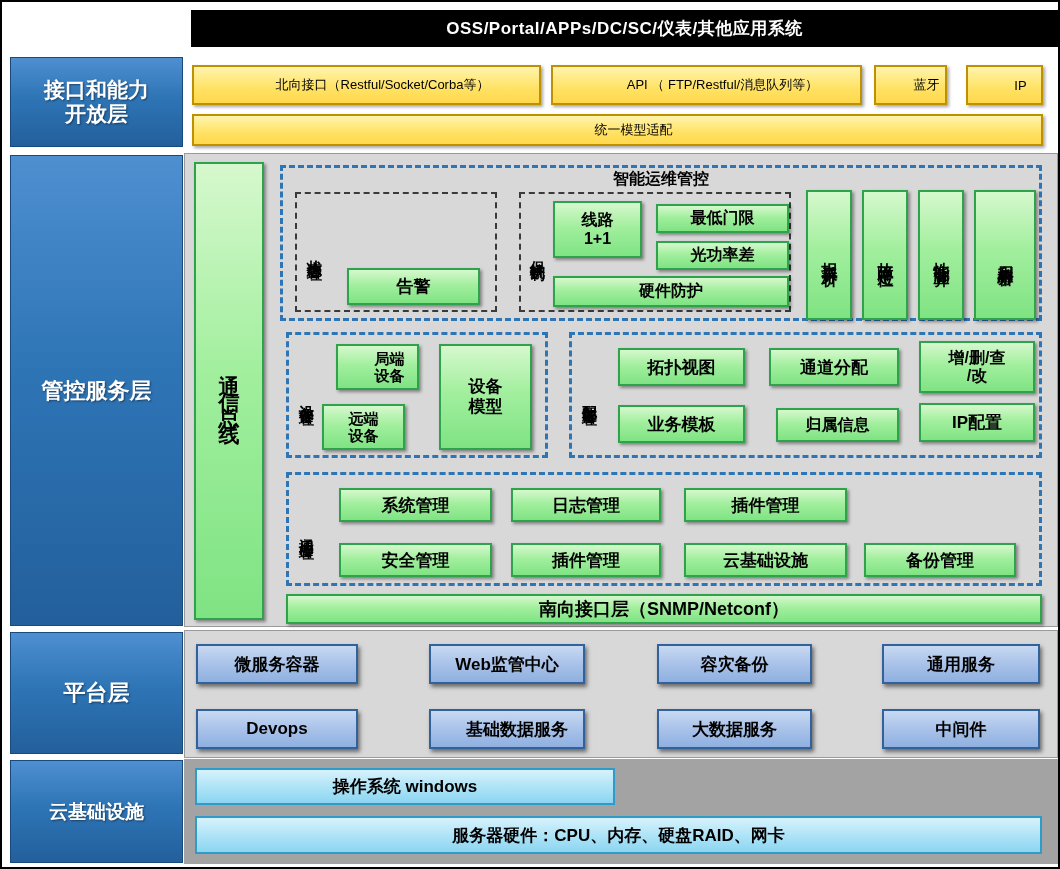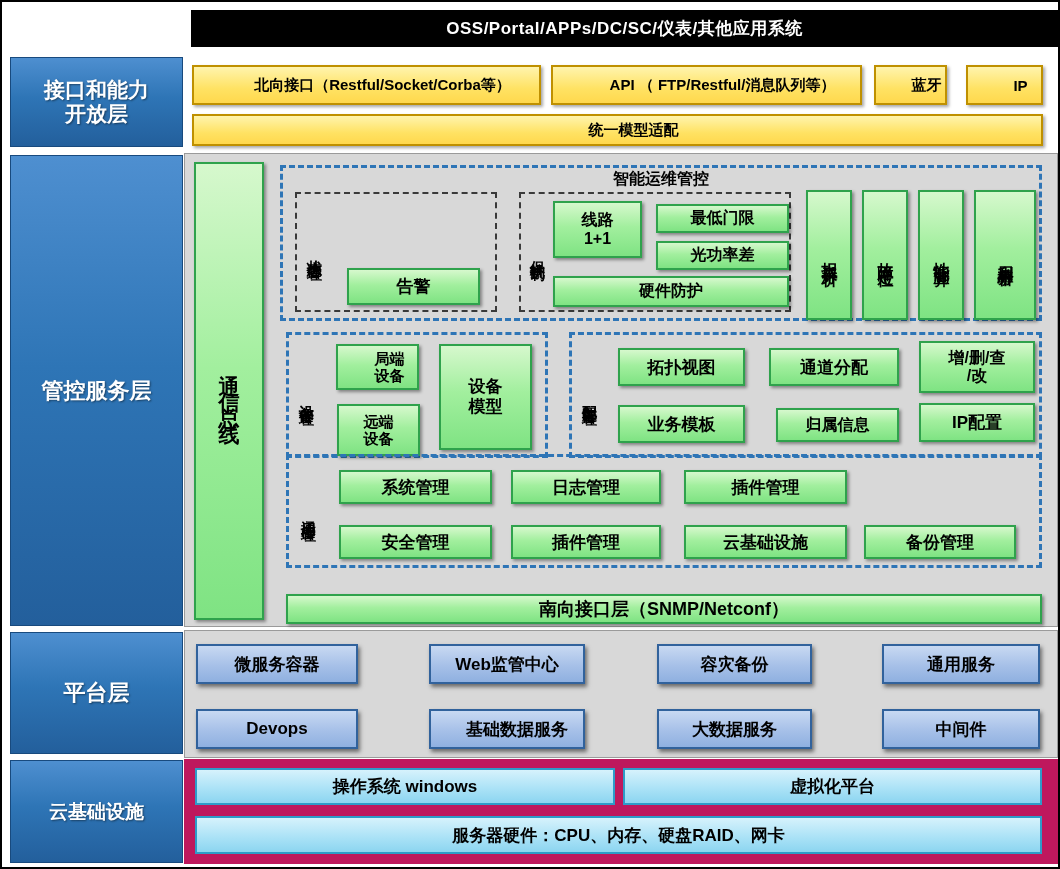--- a/index.html
+++ b/index.html
@@ -3,23 +3,23 @@
 <meta charset="utf-8">
 <style>
   * { margin:0; padding:0; box-sizing:border-box; }
   body { font-family:"Liberation Sans","DejaVu Sans",sans-serif; background:#fff; }
   #canvas { position:relative; width:1060px; height:869px; background:#fff; border:2px solid #000; overflow:hidden; }
   .abs { position:absolute; }
   .ctr { display:flex; align-items:center; justify-content:center; text-align:center; }
   .preline { white-space:pre-line; line-height:1.15; }
   .topbar { background:#000; color:#fff; font-weight:bold; font-size:17px; letter-spacing:.5px; }
   .sidebox { background:linear-gradient(180deg,#4e8fd0 0%,#2e75b6 45%,#235f9c 100%); color:#fff; font-weight:bold; font-size:21px; border:1px solid #184a7e; text-shadow:1px 1px 2px rgba(0,0,0,.45); }
-  .yellow { background:linear-gradient(180deg,#fff4ad 0%,#ffe263 60%,#ffd84d 100%); border:2px solid #bf9000; font-weight:bold; font-size:15px; color:#000; box-shadow:2px 2px 3px rgba(0,0,0,.35);padding-left:32px; }
+  .yellow { background:linear-gradient(180deg,#fff4ad 0%,#ffe263 60%,#ffd84d 100%); border:2px solid #bf9000; font-weight:normal; font-size:13px; color:#000; box-shadow:2px 2px 3px rgba(0,0,0,.35);padding-left:32px; }
   .panel-gray { background:#d8d8d8; border:1px solid #9a9a9a; }
-  .panel-black { background:#be185d; }
+  .panel-black { background:#a3a3a3; }
   .green { background:linear-gradient(180deg,#d6f8cd 0%,#a2ef9e 45%,#7fe383 100%); border:2px solid #2fa24c; font-weight:bold; color:#000; box-shadow:2px 2px 3px rgba(0,0,0,.4); }
   .dashblue { border:3px dashed #2e75b6; }
   .dashdark { border:2px dashed #3a3a3a; }
   .bluebox { background:linear-gradient(180deg,#c8d9f2 0%,#a6c0e8 55%,#8fb0e0 100%); border:2px solid #31629c; font-weight:bold; font-size:17px; color:#000; box-shadow:2px 3px 4px rgba(0,0,0,.5); }
   .cyan { background:linear-gradient(180deg,#d6f2fc 0%,#a8e1f6 60%,#8cd5f0 100%); border:2px solid #2e9bc8; font-weight:bold; font-size:17px; color:#000; }
   .vtext { writing-mode:vertical-rl; text-orientation:upright; }
   .glabel { font-weight:bold; font-size:15px; letter-spacing:2px; color:#000; }
   .opsTitle { font-weight:bold; font-size:16px; color:#000; }
 </style>
 </head>
@@ -81,40 +81,40 @@
         <span class="vtext" style="font-size:16px;font-weight:bold;letter-spacing:1px;">利用率分析</span>
       </div>
     </div>
 
     <div class="abs dashblue" style="left:101px;top:178px;width:262px;height:126px;">
       <div class="abs ctr" style="left:4px;top:8px;width:26px;height:108px;">
         <span class="vtext glabel">设备管理</span>
       </div>
       <div class="abs ctr green preline" style="left:47px;top:9px;width:83px;height:46px;font-size:15px;padding-left:24px;">局端
 设备</div>
-      <div class="abs ctr green preline" style="left:48px;top:69px;width:83px;height:52px;font-size:15px;">远端
+      <div class="abs ctr green preline" style="left:33px;top:69px;width:83px;height:46px;font-size:15px;">远端
 设备</div>
       <div class="abs ctr green preline" style="left:150px;top:9px;width:93px;height:106px;font-size:17px;">设备
 模型</div>
     </div>
 
     <div class="abs dashblue" style="left:384px;top:178px;width:473px;height:126px;">
       <div class="abs ctr" style="left:4px;top:8px;width:26px;height:108px;">
         <span class="vtext glabel">配置管理</span>
       </div>
       <div class="abs ctr green" style="left:46px;top:13px;width:127px;height:38px;font-size:17px;">拓扑视图</div>
       <div class="abs ctr green" style="left:197px;top:13px;width:130px;height:38px;font-size:17px;">通道分配</div>
       <div class="abs ctr green preline" style="left:347px;top:6px;width:116px;height:52px;font-size:16px;">增/删/查
 /改</div>
       <div class="abs ctr green" style="left:46px;top:70px;width:127px;height:38px;font-size:17px;">业务模板</div>
       <div class="abs ctr green" style="left:204px;top:73px;width:123px;height:34px;font-size:16px;">归属信息</div>
       <div class="abs ctr green" style="left:347px;top:68px;width:116px;height:39px;font-size:17px;">IP配置</div>
     </div>
 
-    <div class="abs dashblue" style="left:101px;top:300px;width:756px;height:114px;font-family:Liberation Mono, monospace;">
+    <div class="abs dashblue" style="left:101px;top:318px;width:756px;height:114px;">
       <div class="abs ctr" style="left:4px;top:6px;width:26px;height:100px;">
         <span class="vtext glabel">通用管理</span>
       </div>
       <div class="abs ctr green" style="left:50px;top:13px;width:153px;height:34px;font-size:17px;">系统管理</div>
       <div class="abs ctr green" style="left:222px;top:13px;width:150px;height:34px;font-size:17px;">日志管理</div>
       <div class="abs ctr green" style="left:395px;top:13px;width:163px;height:34px;font-size:17px;">插件管理</div>
       <div class="abs ctr green" style="left:50px;top:68px;width:153px;height:34px;font-size:17px;">安全管理</div>
       <div class="abs ctr green" style="left:222px;top:68px;width:150px;height:34px;font-size:17px;">插件管理</div>
       <div class="abs ctr green" style="left:395px;top:68px;width:163px;height:34px;font-size:17px;">云基础设施</div>
       <div class="abs ctr green" style="left:575px;top:68px;width:152px;height:34px;font-size:17px;">备份管理</div>
@@ -129,17 +129,16 @@
     <div class="abs ctr bluebox" style="left:697px;top:13px;width:158px;height:40px;">通用服务</div>
     <div class="abs ctr bluebox" style="left:472px;top:13px;width:155px;height:40px;">容灾备份</div>
     <div class="abs ctr bluebox" style="left:11px;top:78px;width:162px;height:40px;">Devops</div>
     <div class="abs ctr bluebox" style="left:244px;top:78px;width:156px;height:40px;padding-left:20px;">基础数据服务</div>
     <div class="abs ctr bluebox" style="left:472px;top:78px;width:155px;height:40px;">大数据服务</div>
     <div class="abs ctr bluebox" style="left:697px;top:78px;width:158px;height:40px;">中间件</div>
   </div>
 
   <div class="abs panel-black" style="left:182px;top:757px;width:874px;height:105px;">
     <div class="abs ctr cyan" style="left:11px;top:9px;width:420px;height:37px;">操作系统 windows</div>
-    <div class="abs ctr cyan" style="left:439px;top:9px;width:419px;height:37px;">虚拟化平台</div>
     <div class="abs ctr cyan" style="left:11px;top:57px;width:847px;height:38px;">服务器硬件：CPU、内存、硬盘RAID、网卡</div>
   </div>
 
 </div>
 
 </body></html>

